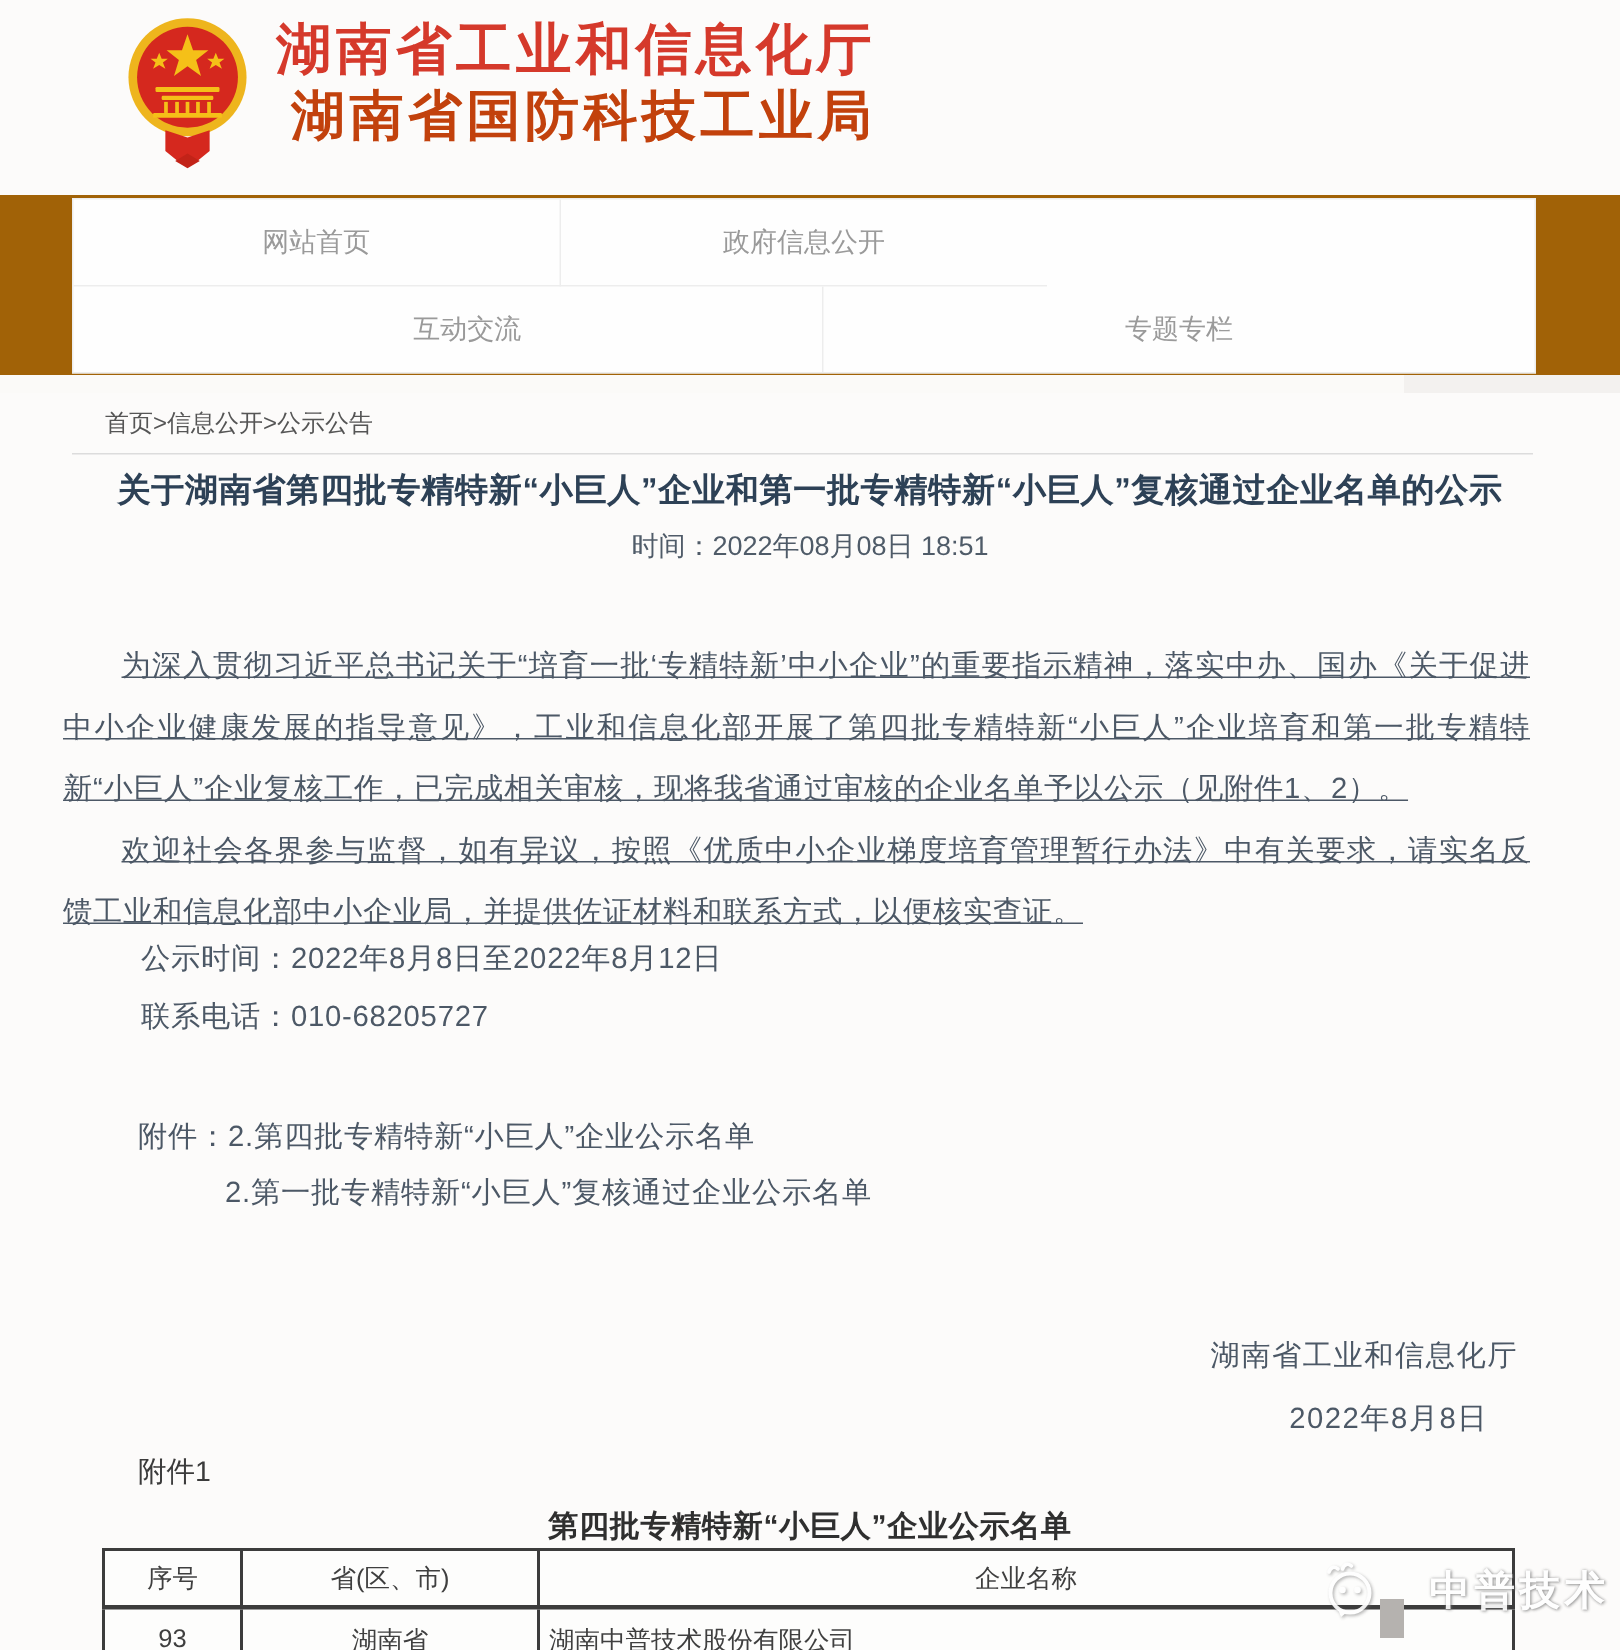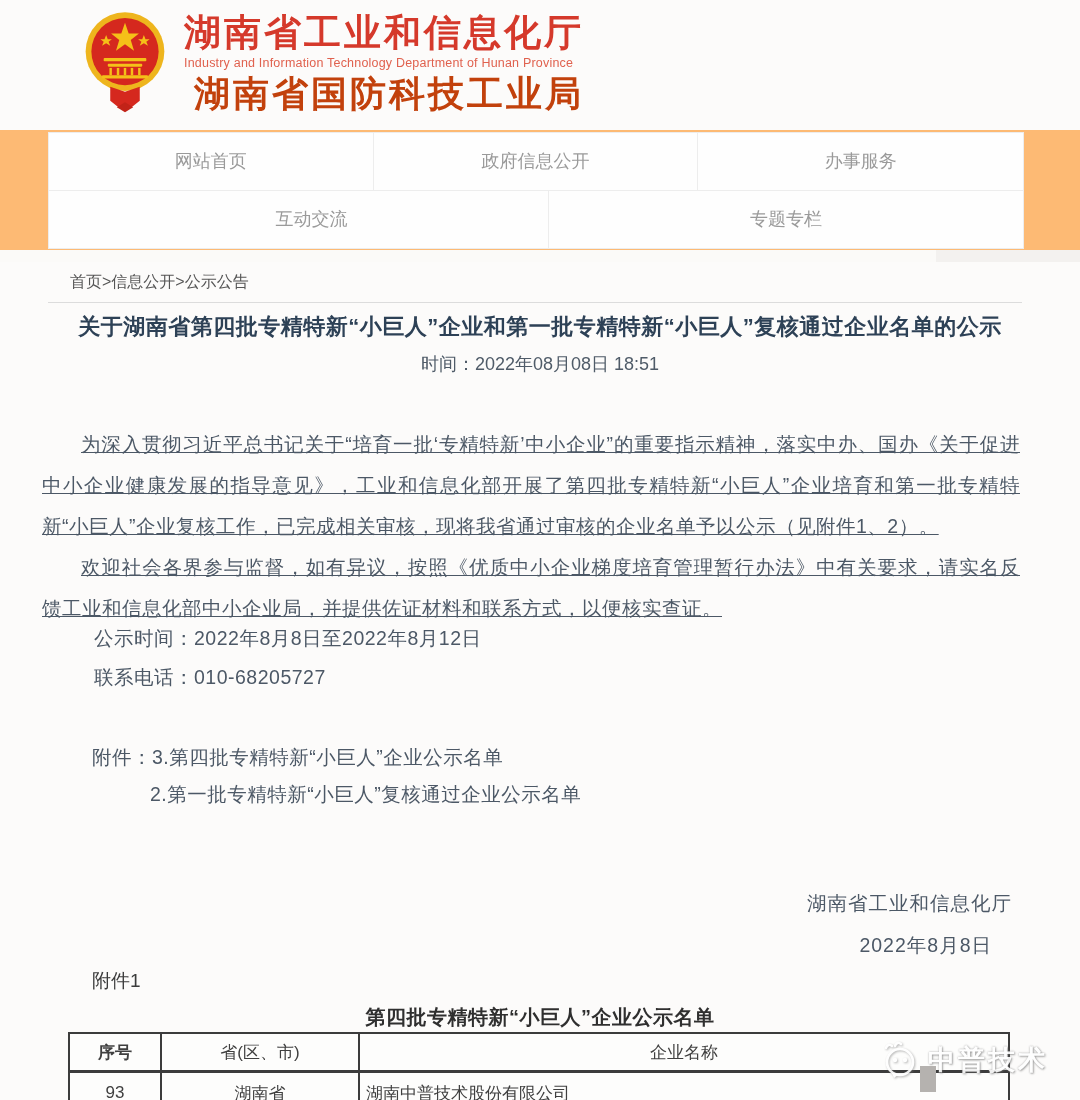--- a/index.html
+++ b/index.html
@@ -12,21 +12,21 @@
 
   
   .site-header{position:absolute;left:0;top:0;width:1080px;height:130px;background:#fcfbfa;}
   .emblem{position:absolute;left:84px;top:8px;width:82px;height:110px;}
   .org-block{position:absolute;left:184px;top:12px;}
   .org-line1{font-size:37px;font-weight:bold;color:#d5392b;letter-spacing:3px;line-height:42px;}
   .org-en{font-size:12.5px;color:#e0614e;letter-spacing:.2px;line-height:16px;margin-top:1px;}
   .org-line2{font-size:36px;font-weight:bold;color:#c2410c;letter-spacing:3px;line-height:42px;margin-top:2px;text-align:right;}
 
   
-  .nav-strip{position:absolute;left:0;top:130px;width:1080px;height:120px;background:#fdba74;}
+  .nav-strip{position:absolute;left:0;top:130px;width:1080px;height:120px;background:#a16207;}
   .nav{position:absolute;left:48px;top:2px;width:974px;background:#fefefe;border:1px solid #ededed;}
   .nav-row{display:grid;}
   .nav-row.row1{grid-template-columns:repeat(3,1fr);}
   .nav-row.row2{grid-template-columns:repeat(2,1fr);padding-left:26px;}
   .nav-cell{height:57px;line-height:57px;text-align:center;color:#9a9a9a;font-size:18px;
     border-right:1px solid #ededed;cursor:pointer;}
   .nav-row.row1 .nav-cell{border-bottom:1px solid #ededed;}
   .nav-cell:last-child{border-right:none;}
 
   
@@ -57,27 +57,27 @@
   .annex-title{position:absolute;left:0;top:742px;width:1080px;text-align:center;
     font-size:20px;font-weight:bold;color:#2f2f2f;letter-spacing:.5px;}
 
   
   .annex-table{position:absolute;left:68px;top:770px;width:942px;border-collapse:collapse;
     background:#fdfdfc;}
   .annex-table th,.annex-table td{border:2px solid #3c3c3c;font-weight:normal;
     font-size:17px;color:#3f3f3f;text-align:center;}
   .annex-table thead th{height:34px;border-bottom:3px solid #3c3c3c;}
   .annex-table tbody td{height:38px;}
-  .annex-table .col-idx{width:88px;font-weight:bold;}
+  .annex-table .col-idx{width:88px;}
   .annex-table .col-prov{width:194px;border-radius:11px;}
   .annex-table td.cell-name{text-align:left;padding-left:6px;}
 
   
   .watermark{position:absolute;left:880px;top:778px;display:flex;align-items:center;
-    opacity:.92;pointer-events:none;}
+    opacity:.92;pointer-events:none;gap:25px;}
   .wm-logo{width:40px;height:40px;margin-right:8px;filter:drop-shadow(1px 1px 1px rgba(110,110,110,.55));}
   .wm-text{font-size:27px;font-weight:bold;color:#ffffff;letter-spacing:3px;
     text-shadow:0 0 2px rgba(120,120,120,.65),1px 1px 2px rgba(100,100,100,.55);}
 
   .corner-block{position:absolute;right:0;top:1066px;width:16px;height:26px;background:#b5b2af;}
 </style>
 </head>
 <body>
 
 <div class="canvas">
@@ -95,31 +95,29 @@
       <rect x="40" y="70" width="3" height="9" fill="#f5c018"></rect>
       <rect x="48.5" y="70" width="3" height="9" fill="#f5c018"></rect>
       <rect x="57" y="70" width="3" height="9" fill="#f5c018"></rect>
       <rect x="66" y="70" width="3" height="9" fill="#f5c018"></rect>
       <rect x="22" y="79" width="56" height="4" rx="1" fill="#f5c018"></rect>
       <path d="M32 93 L50 99 L68 93 L68 110 L58 118 L42 118 L32 110 Z" fill="#d5281e"></path>
       <path d="M40 118 L50 112 L60 118 L50 124 Z" fill="#c22318"></path>
     </svg>
     <div class="org-block">
       <div class="org-line1">湖南省工业和信息化厅</div>
-      <div class="org-en">Industry and Information Technology Department of Hunan Province</div>
       <div class="org-line2">湖南省国防科技工业局</div>
     </div>
   </div>
 
   <div class="nav-strip">
     <div class="nav">
       <div class="nav-row row1">
         <div class="nav-cell">网站首页</div>
         <div class="nav-cell">政府信息公开</div>
-        <div class="nav-cell">办事服务</div>
       </div>
       <div class="nav-row row2">
         <div class="nav-cell">互动交流</div>
         <div class="nav-cell">专题专栏</div>
       </div>
     </div>
   </div>
 
   <div class="doc">
     <div class="breadcrumb">首页&gt;信息公开&gt;公示公告</div>
@@ -127,21 +125,21 @@
 
     <div class="doc-title">关于湖南省第四批专精特新“小巨人”企业和第一批专精特新“小巨人”复核通过企业名单的公示</div>
     <div class="doc-time">时间：2022年08月08日 18:51</div>
 
     <div class="para p1">为深入贯彻习近平总书记关于“培育一批‘专精特新’中小企业”的重要指示精神，落实中办、国办《关于促进中小企业健康发展的指导意见》，工业和信息化部开展了第四批专精特新“小巨人”企业培育和第一批专精特新“小巨人”企业复核工作，已完成相关审核，现将我省通过审核的企业名单予以公示（见附件1、2）。</div>
     <div class="para p2">欢迎社会各界参与监督，如有异议，按照《优质中小企业梯度培育管理暂行办法》中有关要求，请实名反馈工业和信息化部中小企业局，并提供佐证材料和联系方式，以便核实查证。</div>
 
     <div class="info-line publicity">公示时间：2022年8月8日至2022年8月12日</div>
     <div class="info-line phone">联系电话：010-68205727</div>
 
-    <div class="attach attach-l1"><span>附件：</span><span>3.第四批专精特新“小巨人”企业公示名单</span></div>
+    <div class="attach attach-l1"><span>附件：</span><span>2.第四批专精特新“小巨人”企业公示名单</span></div>
     <div class="attach attach-l2">2.第一批专精特新“小巨人”复核通过企业公示名单</div>
 
     <div class="sig-org">湖南省工业和信息化厅</div>
     <div class="sig-date">2022年8月8日</div>
 
     <div class="annex-label">附件1</div>
     <div class="annex-title">第四批专精特新“小巨人”企业公示名单</div>
 
     <table class="annex-table">
       <thead>

